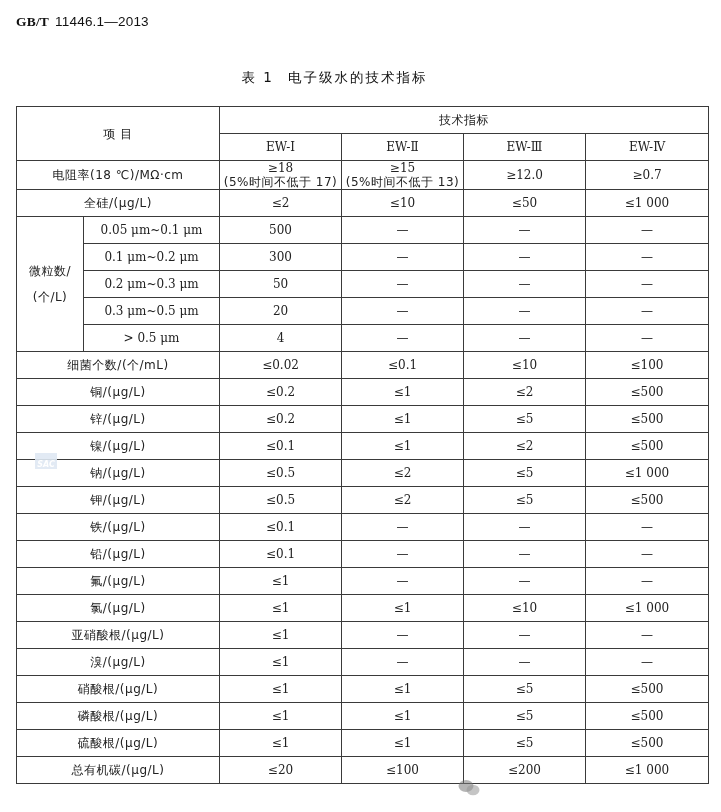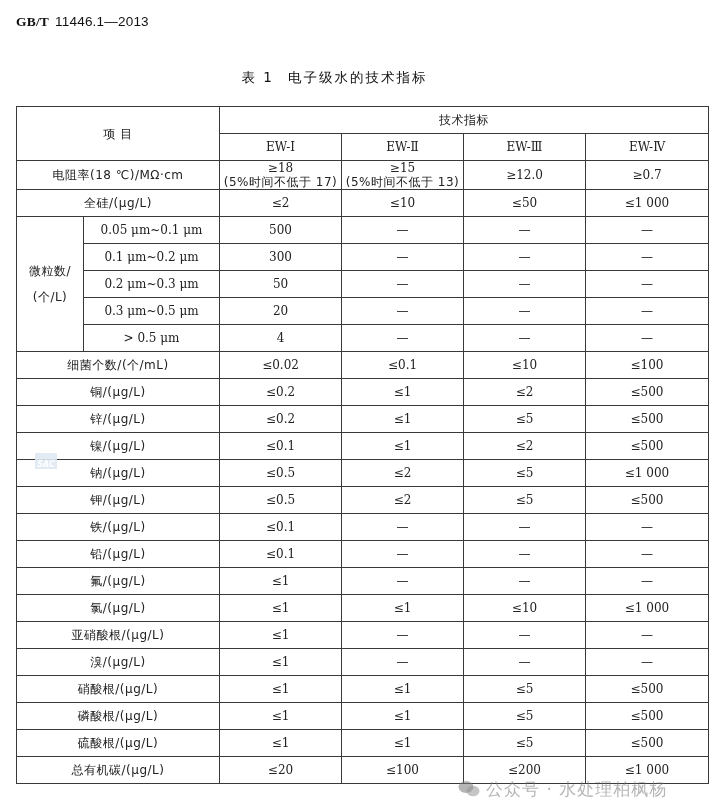--- a/index.html
+++ b/index.html
@@ -235,14 +235,14 @@
       </tr>
     </tbody>
 </table>
 
 <div class="sac-logo">SAC</div>
 
 <div class="watermark">
   <svg class="wm-icon" viewBox="0 0 22 18">
     <ellipse cx="8" cy="7" rx="7.5" ry="6" fill="rgba(120,120,120,0.55)"></ellipse>
     <ellipse cx="15" cy="11" rx="6.5" ry="5.2" fill="rgba(150,150,150,0.55)"></ellipse>
-  </svg><span>公众号 · 水处理柏枫杨</span>
+  </svg>
 </div>
 
 </body></html>

